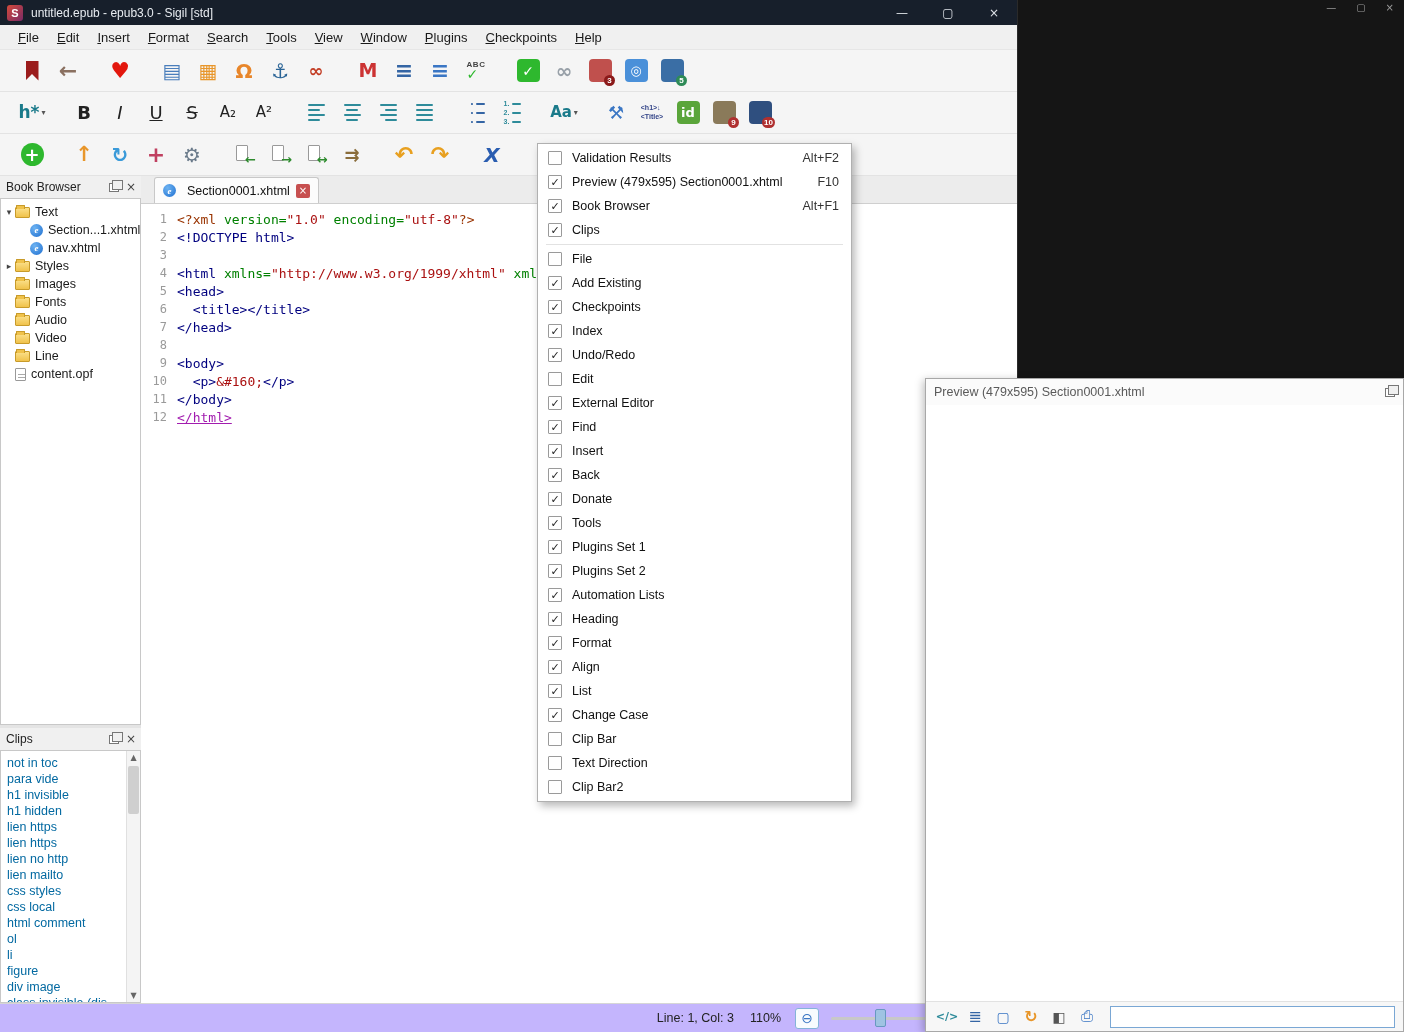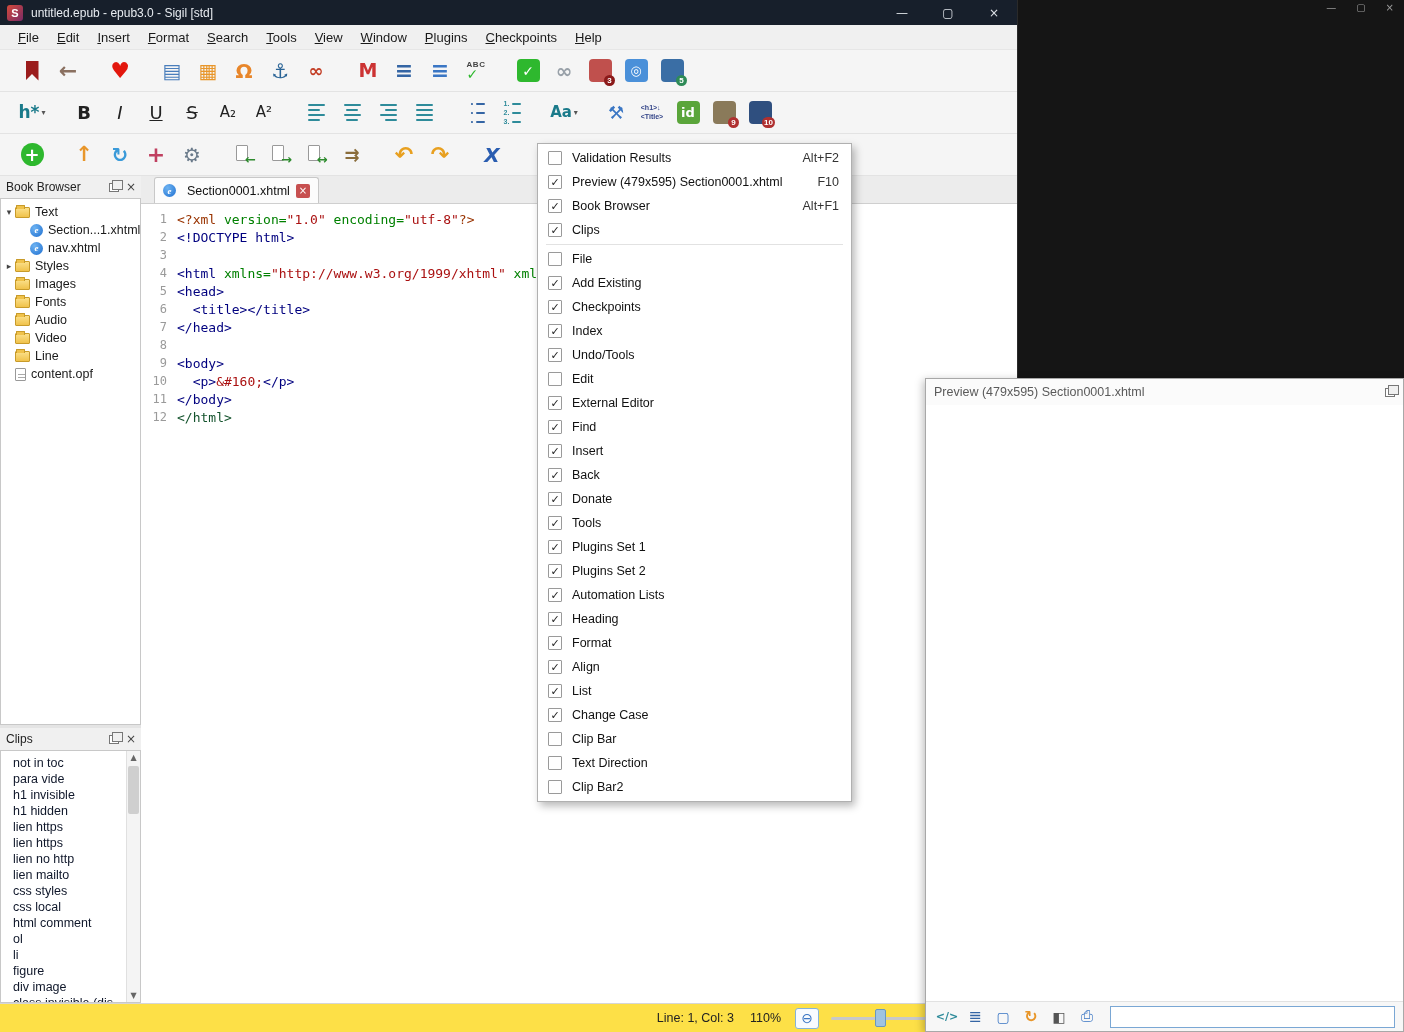--- a/index.html
+++ b/index.html
@@ -54,34 +54,34 @@
   .ph-float::before{content:"";position:absolute;left:2px;top:-4px;width:9px;height:8px;border:1px solid #777;background:#f0f0f0}
   .ph-close{font-size:12px;color:#444;line-height:1;font-family:"DejaVu Sans",sans-serif;cursor:default}
   .panel-body{flex:1;background:#fff;border:1px solid #c8c8c8;overflow:hidden;position:relative;padding-top:4px}
   .tree-row{height:18px;display:flex;align-items:center;font-size:12.5px;color:#1a1a1a;cursor:default;white-space:nowrap}
   .tree-arrow{width:12px;font-size:9px;color:#444;text-align:center;font-family:"DejaVu Sans",sans-serif;flex:0 0 auto}
   .ti{flex:0 0 auto;margin-right:5px}
   .ti-folder{width:15px;height:11px;background:linear-gradient(#fbe08a,#f0c24b);border:1px solid #c89b2a;border-radius:1px;position:relative}
   .ti-folder::before{content:"";position:absolute;left:0;top:-3px;width:7px;height:3px;background:#f0c24b;border:1px solid #c89b2a;border-bottom:none;border-radius:1px 1px 0 0}
   .ti-page{width:13px;height:13px;border-radius:50%;background:radial-gradient(circle at 35% 30%,#6db3f2,#1f6fd0);color:#fff;font-size:9px;font-weight:700;font-style:italic;display:flex;align-items:center;justify-content:center;font-family:"Liberation Serif",serif}
   .ti-file{width:11px;height:13px;background:#fff;border:1px solid #999;border-radius:1px;background-image:repeating-linear-gradient(#fff 0 2px,#aaa 2px 3px);background-size:7px 100%;background-position:2px 3px;background-repeat:no-repeat}
-  .clip-row{height:16px;display:flex;align-items:center;padding-left:12px;font-size:12.5px;color:#0f172a;white-space:nowrap;cursor:default}
+  .clip-row{height:16px;display:flex;align-items:center;padding-left:6px;font-size:12.5px;color:#0369a1;white-space:nowrap;cursor:default}
   .scrollbar{position:absolute;right:0;top:0;bottom:0;width:14px;background:#f4f4f4;border-left:1px solid #e0e0e0;display:flex;flex-direction:column;align-items:center;justify-content:space-between;padding:2px 0;font-size:8px;color:#666;font-family:"DejaVu Sans",sans-serif}
   .sb-thumb{position:absolute;top:15px;left:1px;width:11px;height:48px;background:#cfcfcf;border-radius:2px}
 
   .editor-col{flex:1;display:flex;flex-direction:column;min-width:0}
   .tabbar{height:28px;background:#ececec;border-bottom:1px solid #cfcfcf;display:flex;align-items:flex-end;padding-left:13px;flex:0 0 auto}
   .tab{height:26px;background:#fcfcfc;border:1px solid #c8c8c8;border-bottom:none;border-radius:3px 3px 0 0;display:flex;align-items:center;gap:6px;padding:0 8px;font-size:12.5px;color:#111}
   .tab-close{width:14px;height:14px;background:#c75050;color:#fff;border-radius:2px;font-size:10px;display:flex;align-items:center;justify-content:center;font-family:"DejaVu Sans",sans-serif;cursor:default}
   .code{flex:1;background:#fff;padding-top:6px;overflow:hidden;font-family:"DejaVu Sans Mono",monospace;font-size:13px}
   .code-line{display:flex;height:18px;align-items:center}
   .ln{width:26px;text-align:right;margin-right:10px;color:#9a9a9a;font-size:12px;flex:0 0 auto}
   .code-text{white-space:pre}
 
-  .statusbar{height:29px;background:#fde047;border-top:1px solid #d6d6d6;display:flex;align-items:center;font-size:12.5px;color:#222;flex:0 0 auto}
+  .statusbar{height:29px;background:#c4b5fd;border-top:1px solid #d6d6d6;display:flex;align-items:center;font-size:12.5px;color:#222;flex:0 0 auto}
   .sb-spacer{flex:1}
   .sb-pos{margin-right:16px}
   .sb-zoomtxt{margin-right:14px}
   .zoom-out-btn{width:24px;height:21px;border:1px solid #85b3d8;border-radius:3px;background:#f8fbfe;color:#3a76c4;display:flex;align-items:center;justify-content:center;font-size:14px;font-family:"DejaVu Sans",sans-serif;margin-right:12px;cursor:default}
   .slider{width:114px;height:18px;position:relative;margin-right:72px;cursor:default}
   .slider-track{position:absolute;left:0;right:0;top:8px;height:3px;background:#c8c8c8;border-radius:2px}
   .slider-handle{position:absolute;left:44px;top:0;width:11px;height:18px;background:#9fc3e2;border:1px solid #6898c0;border-radius:2px}
 
   
   .preview{position:absolute;left:925px;top:378px;width:479px;height:654px;background:#fff;border:1px solid #a8a8a8;display:flex;flex-direction:column;z-index:40;box-shadow:-2px 2px 8px rgba(0,0,0,.25)}
@@ -524,21 +524,21 @@
             <div class="code-line">
               <span class="ln">10</span>
               <span class="code-text"><span style="color: rgb(0, 0, 0);">  </span><span style="color: rgb(0, 0, 127);">&lt;p&gt;</span><span style="color: rgb(170, 17, 17);">&amp;#160;</span><span style="color: rgb(0, 0, 127);">&lt;/p&gt;</span></span>
             </div>
             <div class="code-line">
               <span class="ln">11</span>
               <span class="code-text"><span style="color: rgb(0, 0, 127);">&lt;/body&gt;</span></span>
             </div>
             <div class="code-line">
               <span class="ln">12</span>
-              <span class="code-text"><span style="color: #14532d;">&lt;/html&gt;</span></span>
+              <span class="code-text"><span style="color: #a21caf; text-decoration: underline;">&lt;/html&gt;</span></span>
             </div>
           </div>
       </div>
     </div>
 
     <div class="statusbar">
       <span class="sb-spacer"></span>
       <span class="sb-pos">Line: 1, Col: 3</span>
       <span class="sb-zoomtxt">110%</span>
       <span class="zoom-out-btn">⊖</span>
@@ -618,21 +618,21 @@
         <span class="vm-label">Checkpoints</span>
         <span class="vm-shortcut"></span>
       </div>
       <div class="vm-item">
         <span class="vm-check">✓</span>
         <span class="vm-label">Index</span>
         <span class="vm-shortcut"></span>
       </div>
       <div class="vm-item">
         <span class="vm-check">✓</span>
-        <span class="vm-label">Undo/Tools</span>
+        <span class="vm-label">Undo/Redo</span>
         <span class="vm-shortcut"></span>
       </div>
       <div class="vm-item">
         <span class="vm-check"></span>
         <span class="vm-label">Edit</span>
         <span class="vm-shortcut"></span>
       </div>
       <div class="vm-item">
         <span class="vm-check">✓</span>
         <span class="vm-label">External Editor</span>

